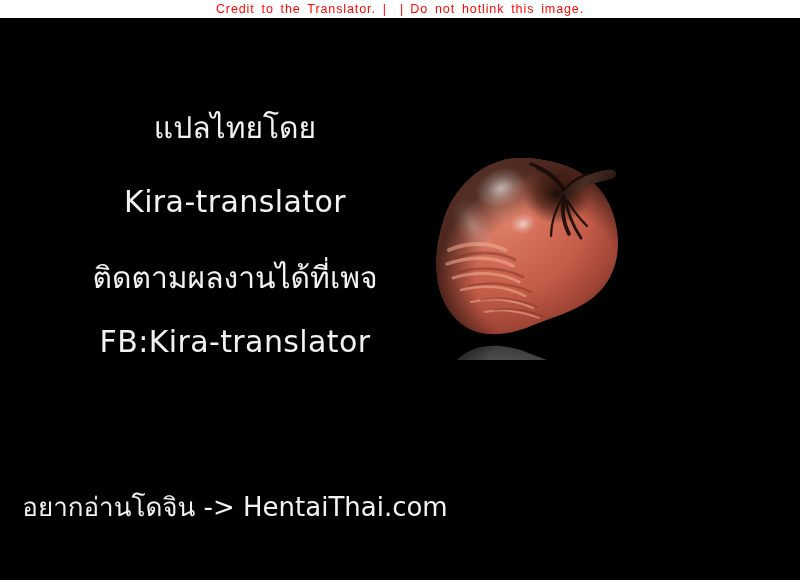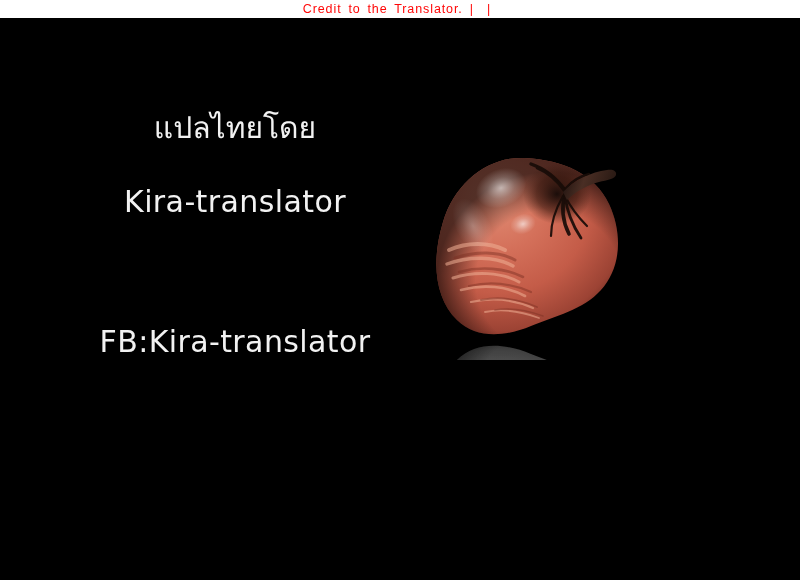--- a/index.html
+++ b/index.html
@@ -104,28 +104,31 @@
 </style>
 </head>
 <body>
 
 <div id="page">
 
   <div id="credit-banner">
     <span class="credit-text">Credit  to  the  Translator.</span>
     <span class="credit-sep">|</span>
     <span class="credit-sep">|</span>
+    <span class="credit-text">Do  not  hotlink  this  image.</span>
   </div>
 
   <div id="stage">
 
     <div id="message-block">
       <div id="line-1" class="msg-line msg-thai">แปลไทยโดย</div>
       <div id="line-2" class="msg-line msg-latin">Kira-translator</div>
+      <div id="line-3" class="msg-line msg-thai">ติดตามผลงานได้ที่เพจ</div>
       <div id="line-4" class="msg-line msg-latin">FB:Kira-translator</div>
+      <div id="line-6" class="msg-line msg-thai">อยากอ่านโดจิน -&gt; HentaiThai.com</div>
     </div>
 
     <div id="apple-figure">
       <svg viewBox="0 0 250 380" xmlns="http://www.w3.org/2000/svg">
         <defs>
 
           <radialGradient id="bodyGrad" cx="34%" cy="26%" r="82%">
             <stop offset="0%" stop-color="#e08a72"></stop>
             <stop offset="32%" stop-color="#d4705a"></stop>
             <stop offset="62%" stop-color="#c45c48"></stop>

